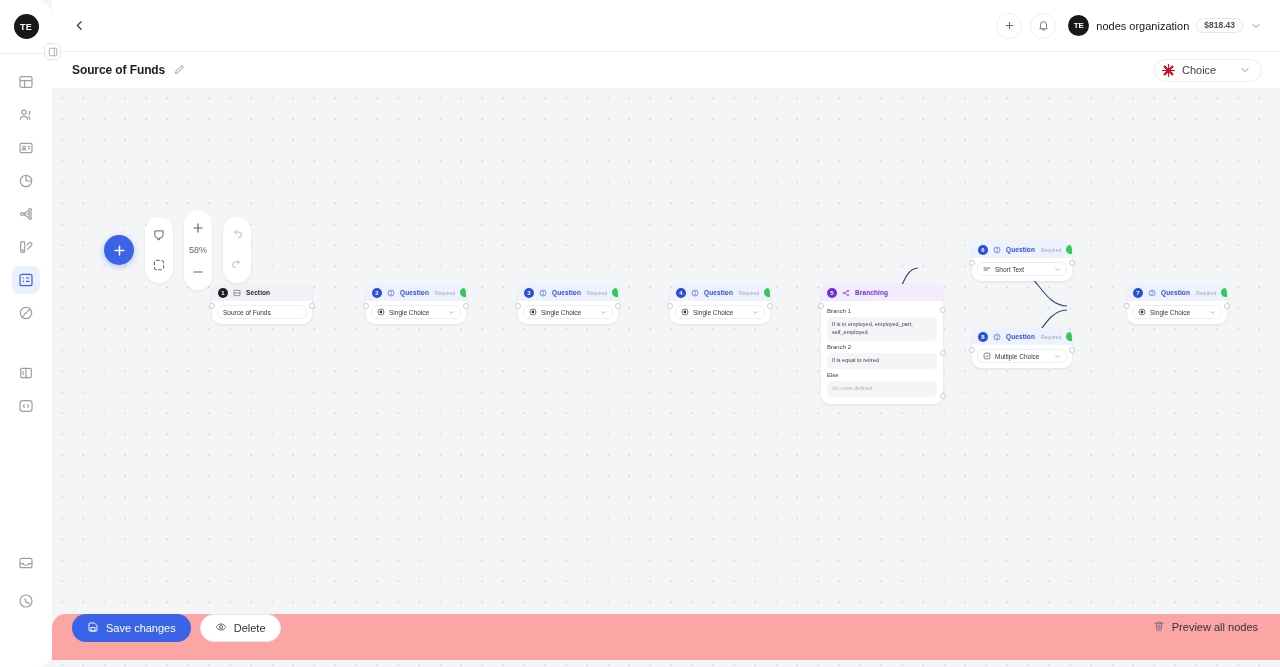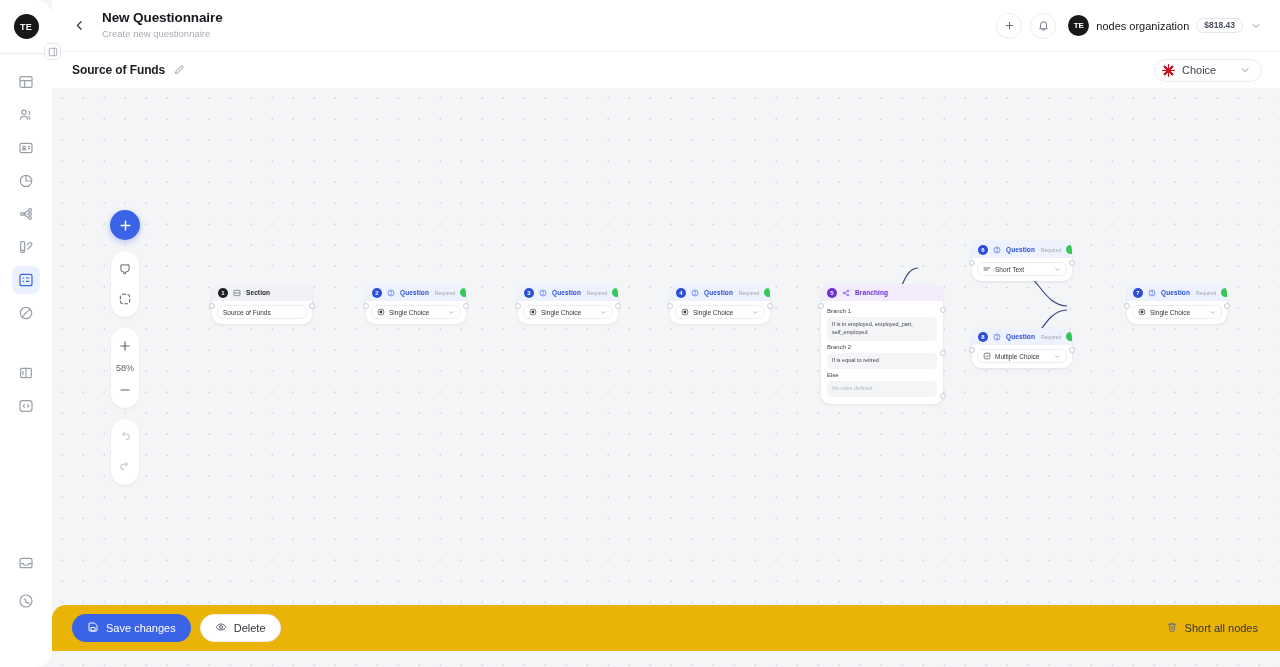--- a/index.html
+++ b/index.html
@@ -125,22 +125,22 @@
   .canvas {
     position: absolute; top: 88px; left: 0; right: 0; bottom: 0;
     background-color: #f4f5f7;
     background-image: radial-gradient(circle, #d9dbe0 1px, transparent 1px);
     background-size: 21px 21px;
     overflow: hidden;
   }
 
   
   .flow-tools {
-    position: absolute; left: 58px; top: 122px;
-    display: flex; flex-direction: column; align-items: center; gap: 11px;
+    position: absolute; left: 52px; top: 122px;
+    display: flex; flex-direction: row; align-items: center; gap: 11px;
     z-index: 3;
   }
   .tool-group {
     background: #fff; border-radius: 999px;
     display: flex; flex-direction: column; align-items: center;
     box-shadow: 0 1px 3px rgba(20,22,30,.07);
     padding: 4px 0; gap: 2px;
   }
   .tool-btn {
     width: 28px; height: 28px; border-radius: 50%;
@@ -225,24 +225,24 @@
   .port {
     position: absolute; width: 6px; height: 6px; border-radius: 50%;
     background: #fff; border: 1px solid #c8ccd4; z-index: 3;
   }
 
   
   .edges { position: absolute; inset: 0; z-index: 1; pointer-events: none; }
 
   
   .bottombar {
-    position: absolute; left: 0; right: 0; bottom: 16px; height: 46px;
-    background: #eab308;
+    position: absolute; left: 0; right: 0; bottom: 7px; height: 46px;
+    background: #fca5a5;
     border-top-left-radius: 14px;
-    display: flex; align-items: center; padding: 0 18px 0 20px;
+    display: flex; align-items: flex-start; padding: 0 18px 0 20px;
     z-index: 6;
   }
   .btn-primary {
     display: flex; align-items: center; gap: 7px;
     background: #3b63e8; color: #fff;
     font-size: 11px; font-weight: 500;
     border: none; border-radius: 999px;
     padding: 7px 15px; cursor: pointer;
   }
   .btn-primary svg { width: 12px; height: 12px; }
@@ -371,24 +371,20 @@
     </div>
   </div>
 
   <div class="main">
 
     <div class="topbar">
       <div class="back-btn">
         <svg viewBox="0 0 24 24" fill="none" stroke="currentColor" stroke-width="2.4" stroke-linecap="round" stroke-linejoin="round">
             <polyline points="15 5 8 12 15 19"></polyline>
           </svg>
-      </div>
-      <div class="title-block">
-        <div class="title-main">New Questionnaire</div>
-        <div class="title-sub">Create new questionnaire</div>
       </div>
 
       <div class="topbar-right">
         <div class="icon-circle">
           <svg viewBox="0 0 24 24" fill="none" stroke="currentColor" stroke-width="2" stroke-linecap="round">
               <line x1="12" y1="6" x2="12" y2="18"></line>
               <line x1="6" y1="12" x2="18" y2="12"></line>
             </svg>
         </div>
         <div class="icon-circle">
@@ -768,18 +764,18 @@
       <button class="btn-delete">
         <span>
           <svg viewBox="0 0 24 24" fill="none" stroke="currentColor" stroke-width="1.8" stroke-linecap="round" stroke-linejoin="round">
               <polyline points="4 6.5 20 6.5"></polyline>
               <path d="M9 6.5V4.5h6v2"></path>
               <path d="M6.5 6.5 7.4 19a1.6 1.6 0 0 0 1.6 1.5h6a1.6 1.6 0 0 0 1.6-1.5l.9-12.5"></path>
               <line x1="10.3" y1="10" x2="10.3" y2="17"></line>
               <line x1="13.7" y1="10" x2="13.7" y2="17"></line>
             </svg>
         </span>
-        <span>Short all nodes</span>
+        <span>Preview all nodes</span>
       </button>
     </div>
 
   </div>
 </div>
 
 </body></html>

